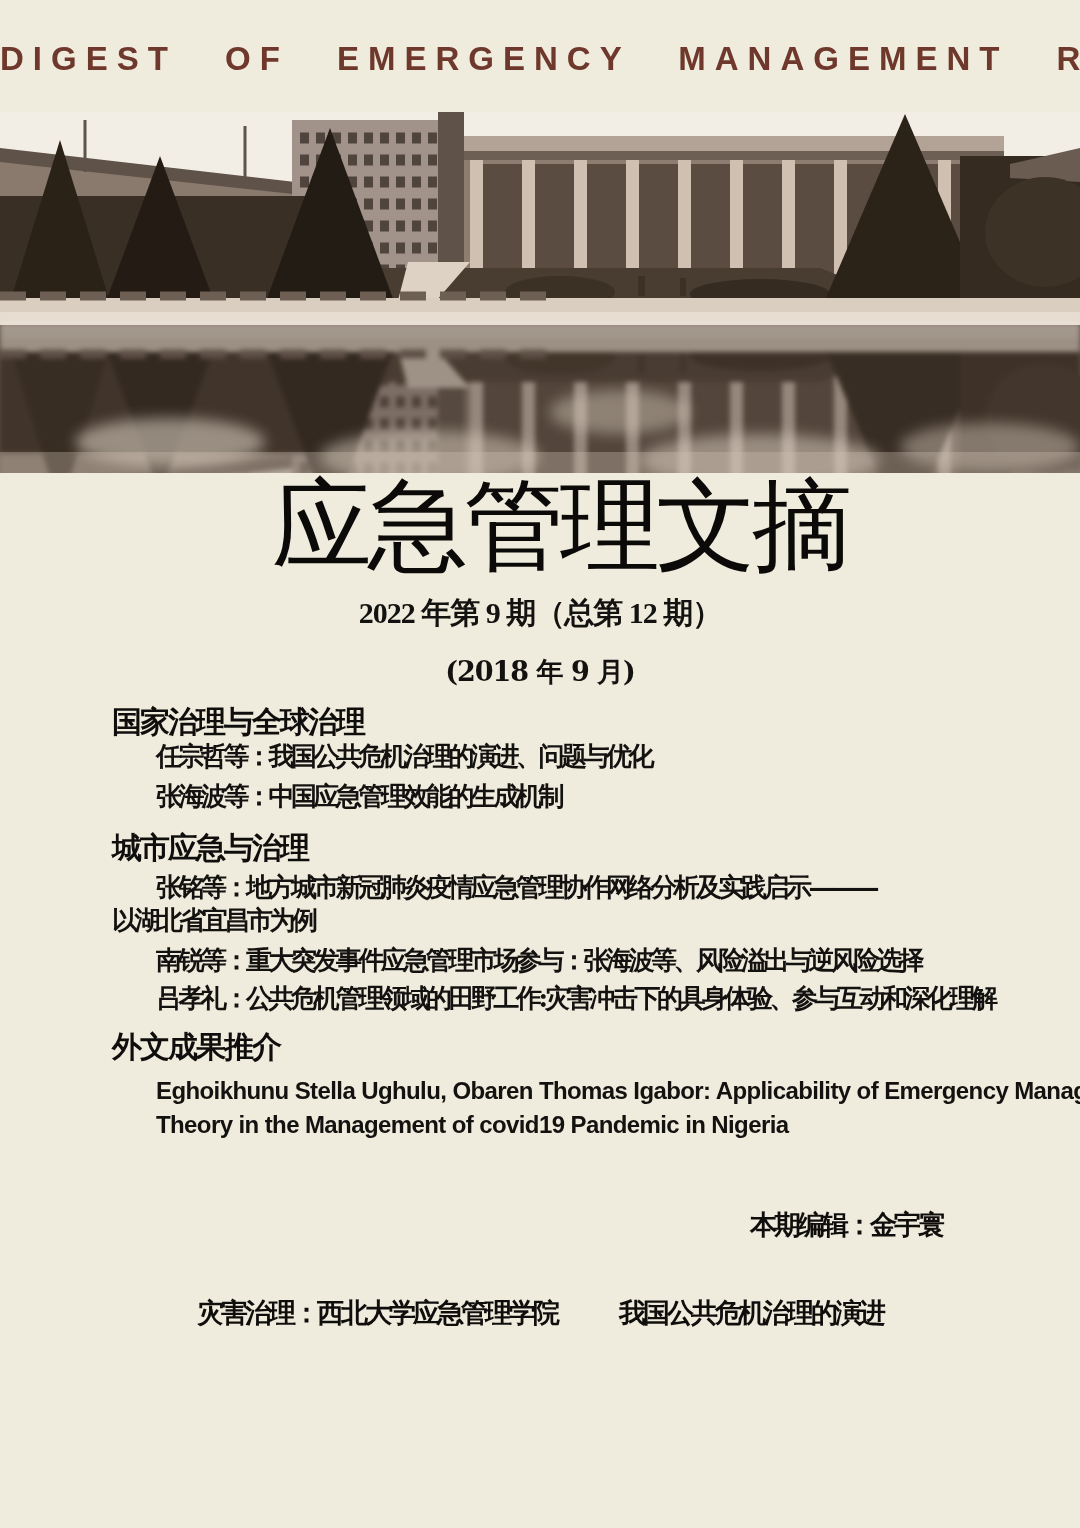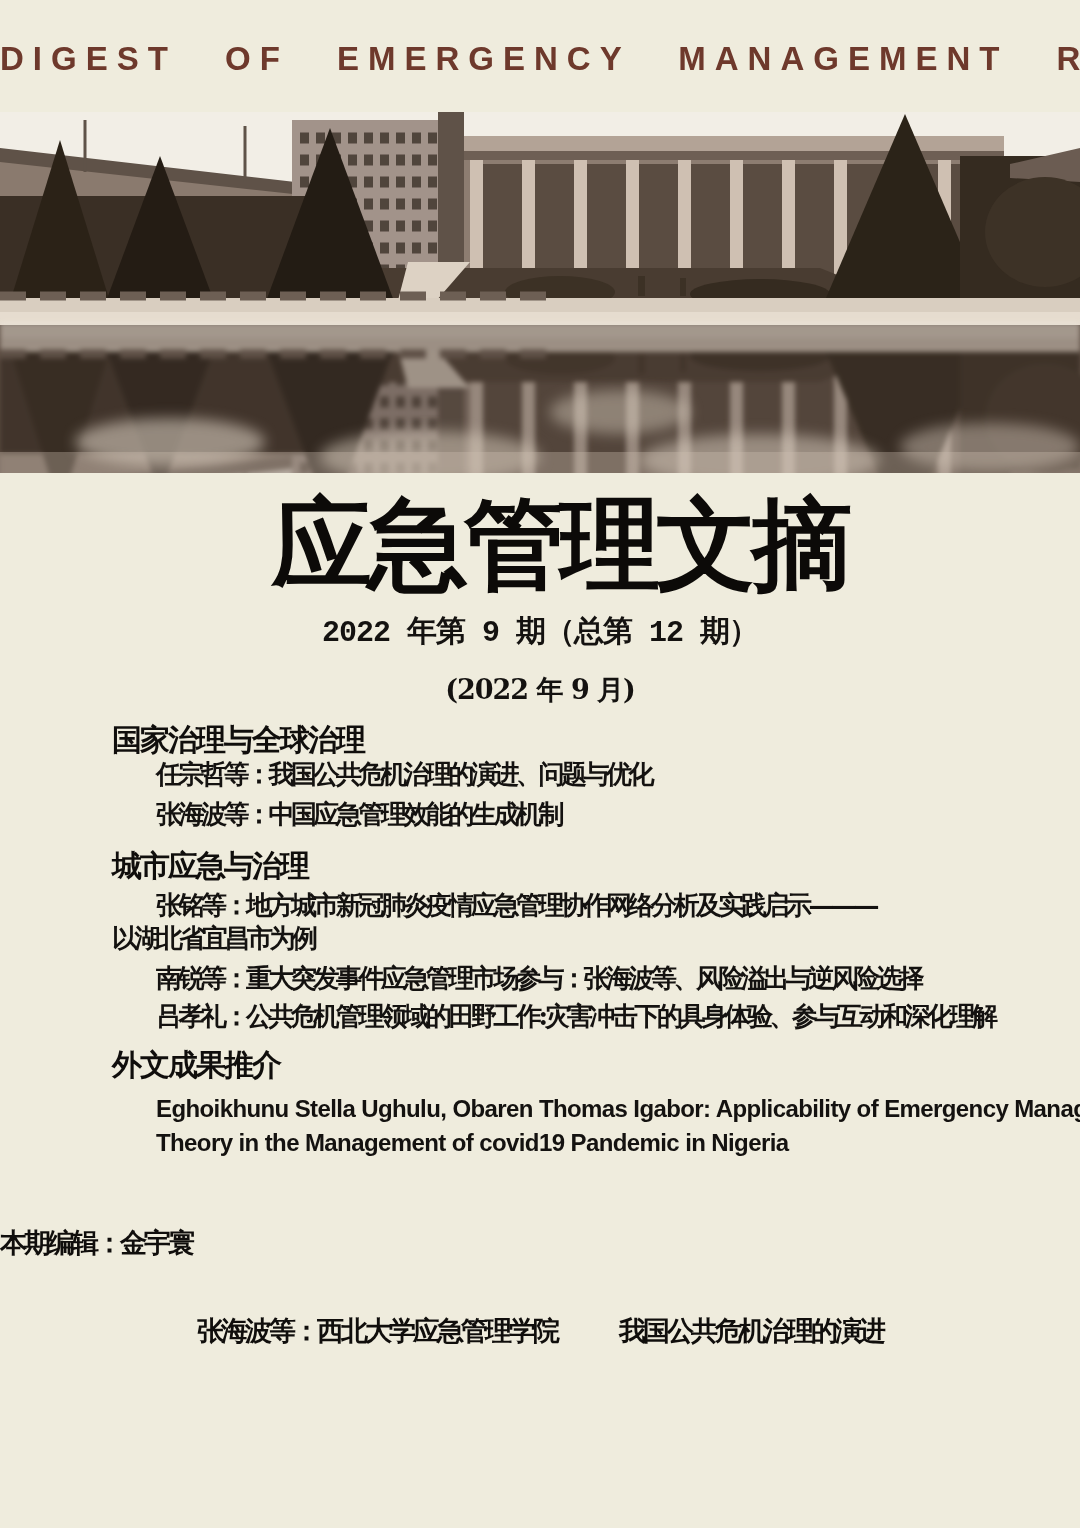--- a/index.html
+++ b/index.html
@@ -30,37 +30,36 @@
   .photo {
     margin-top: 34px;
     width: 1080px;
     height: 361px;
     background: #f1ece4;
     overflow: hidden;
   }
   .photo svg { display: block; }
 
   .cal-title {
-    margin-top: 18px;
     text-align: center;
     font-family: "DejaVu Serif", serif;
-    font-weight: 700;
+    font-weight: 400;
     font-size: 100px;
     line-height: 1.06;
     letter-spacing: -4px;
     word-spacing: 0;
     color: #0c0a08;
     white-space: nowrap;
     padding-left: 40px;
   }
 
   .issue-line {
     margin-top: 14px;
     text-align: center;
-    font-family: Liberation Mono, monospace;
+    font-family: Liberation Serif, serif;
     font-weight: 700;
     font-size: 30px;
     letter-spacing: -1px;
     color: #141210;
   }
 
   .month-line {
     margin-top: 20px;
     text-align: center;
     font-family: "DejaVu Serif", serif;
@@ -102,21 +101,21 @@
   .mt-a { }
   .mt-b { margin-top: 7px; }
   .mt-c { margin-top: 16px; }
   .mt-d { margin-top: 5px; }
   .mt-e { margin-top: 13px; }
   .mt-f { margin-top: 9px; }
 
   .editor-line {
     margin-top: 64px;
     margin-right: 138px;
-    text-align: left;
+    text-align: right;
     font-family: Liberation Sans, sans-serif;
     font-weight: 700;
     font-size: 27px;
     letter-spacing: -3px;
     color: #100e0c;
   }
 
   .organizer-line {
     margin-top: 52px;
     text-align: center;
@@ -213,21 +212,21 @@
         <ellipse cx="990" cy="335" rx="90" ry="24" fill="#d9cdbf" opacity="0.45"></ellipse>
       </g>
       <rect x="0" y="340" width="1080" height="21" fill="#cdbfb2" opacity="0.35"></rect>
     </svg>
   </div>
 
   <div class="cal-title">应急管理文摘</div>
 
   <div class="issue-line">2022 年第 9 期（总第 12 期）</div>
 
-  <div class="month-line">(2022 年 9 月)</div>
+  <div class="month-line">(2018 年 9 月)</div>
 
   <div class="toc">
 
     <div class="sec-heading mt-a">国家治理与全球治理</div>
     <div class="item">任宗哲等：我国公共危机治理的演进、问题与优化</div>
     <div class="item mt-b">张海波等：中国应急管理效能的生成机制</div>
 
     <div class="sec-heading mt-c">城市应急与治理</div>
     <div class="item mt-d">张铭等：地方城市新冠肺炎疫情应急管理协作网络分析及实践启示———</div>
     <div class="item no-indent">以湖北省宜昌市为例</div>
@@ -238,16 +237,16 @@
 
     <div class="sec-heading mt-e">外文成果推介</div>
     <div class="item en mt-f">Eghoikhunu Stella Ughulu, Obaren Thomas Igabor: Applicability of Emergency Management</div>
     <div class="item en">Theory in the Management of covid19 Pandemic in Nigeria</div>
 
   </div>
 
   <div class="editor-line">本期编辑：金宇寰</div>
 
   <div class="organizer-line">
-    <span>张海波等：</span><span>西北大学应急管理学院</span><span class="gap"></span><span>我国公共危机治理的演进</span>
+    <span>灾害治理：</span><span>西北大学应急管理学院</span><span class="gap"></span><span>我国公共危机治理的演进</span>
   </div>
 
 </div>
 
 </body></html>

